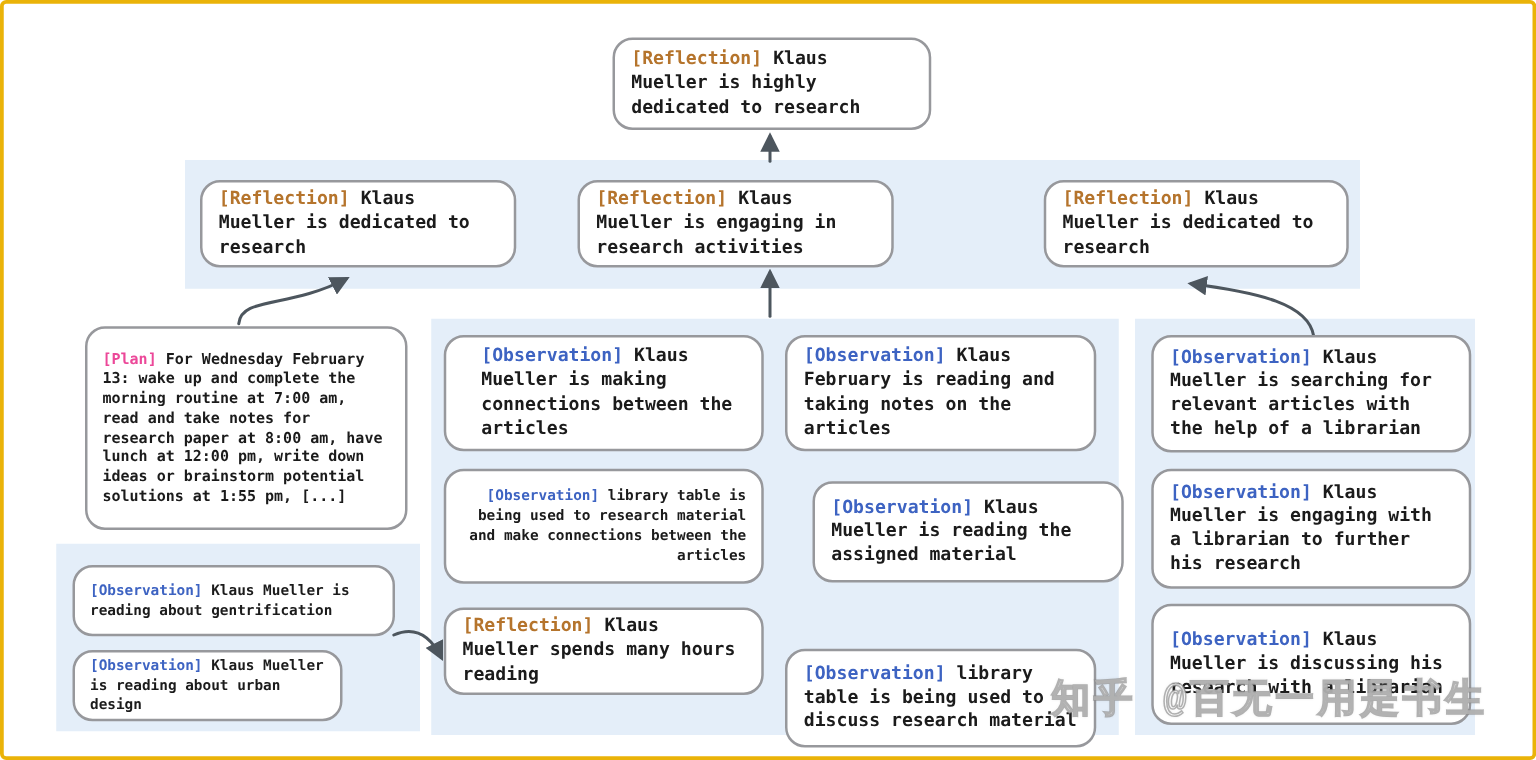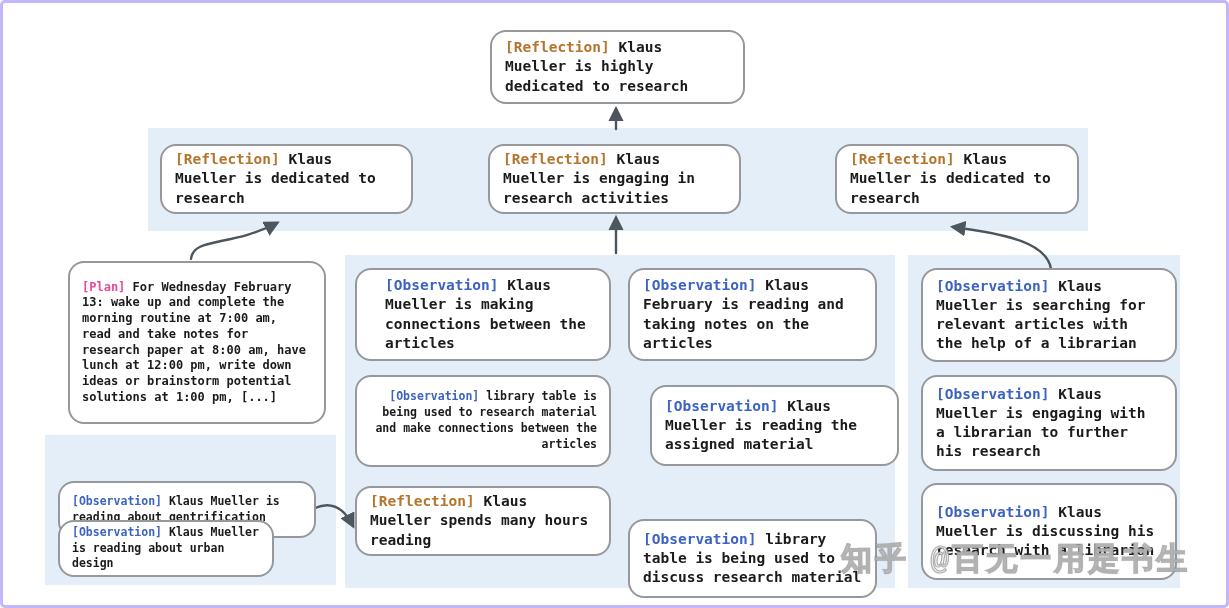--- a/index.html
+++ b/index.html
@@ -1,18 +1,18 @@
 <!DOCTYPE html>
 <html><head>
 <meta charset="utf-8">
 <style>
   html,body{margin:0;padding:0;background:#ffffff;}
   .canvas{
     position:relative;width:1229px;height:608px;background:#ffffff;
-    border:3px solid #c4b5fd;border-radius:5px;box-sizing:border-box;overflow:hidden;
+    border:3px solid #eab308;border-radius:5px;box-sizing:border-box;overflow:hidden;
     font-family:"DejaVu Sans Mono","Liberation Mono",monospace;
   }
   .band{position:absolute;background:#e4eef9;}
   .node{
     position:absolute;box-sizing:border-box;background:#ffffff;
     border:2.5px solid #97989c;border-radius:16px;
     display:flex;align-items:center;
     color:#1b1b1b;font-weight:bold;
   }
   .node .txt{width:100%;}
@@ -35,24 +35,24 @@
   }
 
   
   #band-row2{left:145px;top:125px;width:940px;height:103px;}
   #band-left{left:42px;top:432px;width:291px;height:150px;}
   #band-mid{left:342px;top:252px;width:550px;height:333px;}
   #band-right{left:905px;top:252px;width:272px;height:333px;}
 
   #n-root{left:487px;top:27px;width:255px;height:74px;}
   #n-refl0{left:157px;top:141px;width:253px;height:70px;}
-  #n-refl1{left:485px;top:141px;width:253px;height:70px;}
+  #n-refl1{left:459px;top:141px;width:253px;height:70px;}
   #n-refl2{left:832px;top:141px;width:244px;height:70px;}
   #n-plan{left:65px;top:258px;width:258px;height:163px;}
-  #n-lobs0{left:55px;top:449px;width:258px;height:57px;margin-top:29px;}
+  #n-lobs0{left:55px;top:449px;width:258px;height:57px;}
   #n-lobs1{left:55px;top:517px;width:216px;height:57px;}
   #n-m0{left:352px;top:265px;width:256px;height:93px;padding-left:28px;}
   #n-m1{left:352px;top:372px;width:256px;height:92px;text-align:right;}
   #n-m2{left:352px;top:483px;width:256px;height:70px;}
   #n-m3{left:625px;top:265px;width:249px;height:93px;}
   #n-m4{left:625px;top:382px;width:249px;height:81px;margin-left:22px;}
   #n-m5{left:625px;top:516px;width:249px;height:79px;}
   #n-r0{left:918px;top:265px;width:256px;height:94px;}
   #n-r1{left:918px;top:372px;width:256px;height:96px;}
   #n-r2{left:918px;top:480px;width:256px;height:97px;}
@@ -88,21 +88,21 @@
     <div class="txt"><span class="tag-ref">[Reflection]</span> <span>Klaus Mueller is dedicated to research</span></div>
   </div>
   <div class="node node-lg" id="n-refl1">
     <div class="txt"><span class="tag-ref">[Reflection]</span> <span>Klaus Mueller is engaging in research activities</span></div>
   </div>
   <div class="node node-lg" id="n-refl2">
     <div class="txt"><span class="tag-ref">[Reflection]</span> <span>Klaus Mueller is dedicated to research</span></div>
   </div>
 
   <div class="node node-plan" id="n-plan">
-    <div class="txt"><span class="tag-plan">[Plan]</span> <span>For Wednesday February 13: wake up and complete the morning routine at 7:00 am, read and take notes for research paper at 8:00 am, have lunch at 12:00 pm, write down ideas or brainstorm potential solutions at 1:00 pm, [...]</span></div>
+    <div class="txt"><span class="tag-plan">[Plan]</span> <span>For Wednesday February 13: wake up and complete the morning routine at 7:00 am, read and take notes for research paper at 8:00 am, have lunch at 12:00 pm, write down ideas or brainstorm potential solutions at 1:55 pm, [...]</span></div>
   </div>
 
   <div class="node node-sm" id="n-lobs0">
     <div class="txt"><span class="tag-obs">[Observation]</span> <span>Klaus Mueller is reading about gentrification</span></div>
   </div>
   <div class="node node-sm" id="n-lobs1">
     <div class="txt"><span class="tag-obs">[Observation]</span> <span>Klaus Mueller is reading about urban design</span></div>
   </div>
 
   <div class="node node-lg" id="n-m0">

